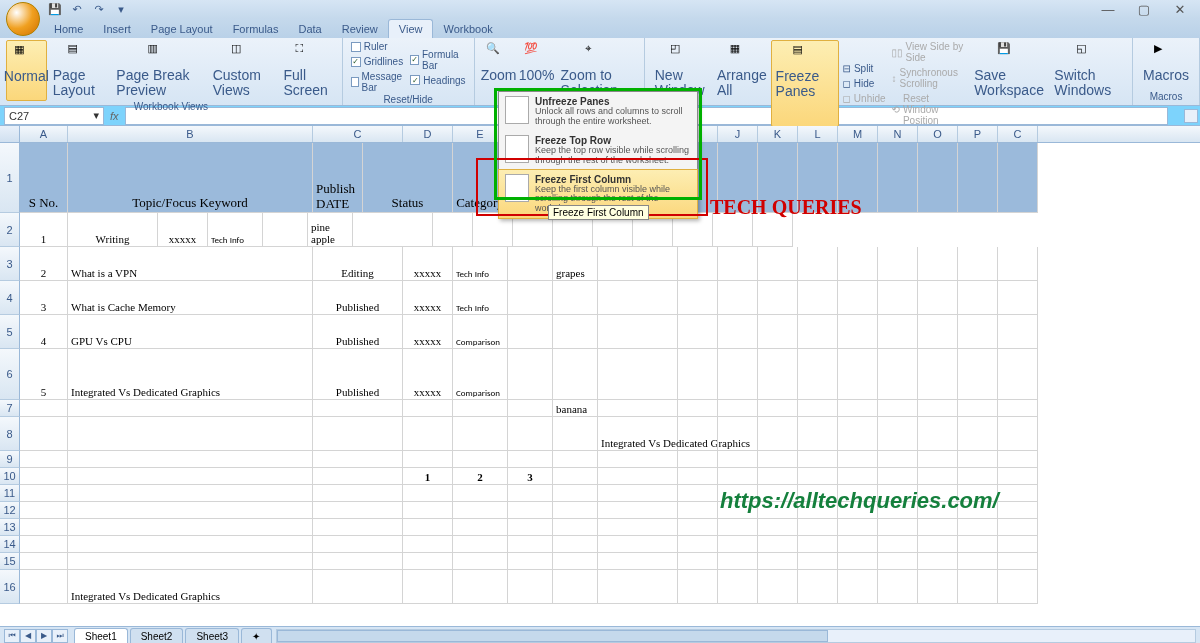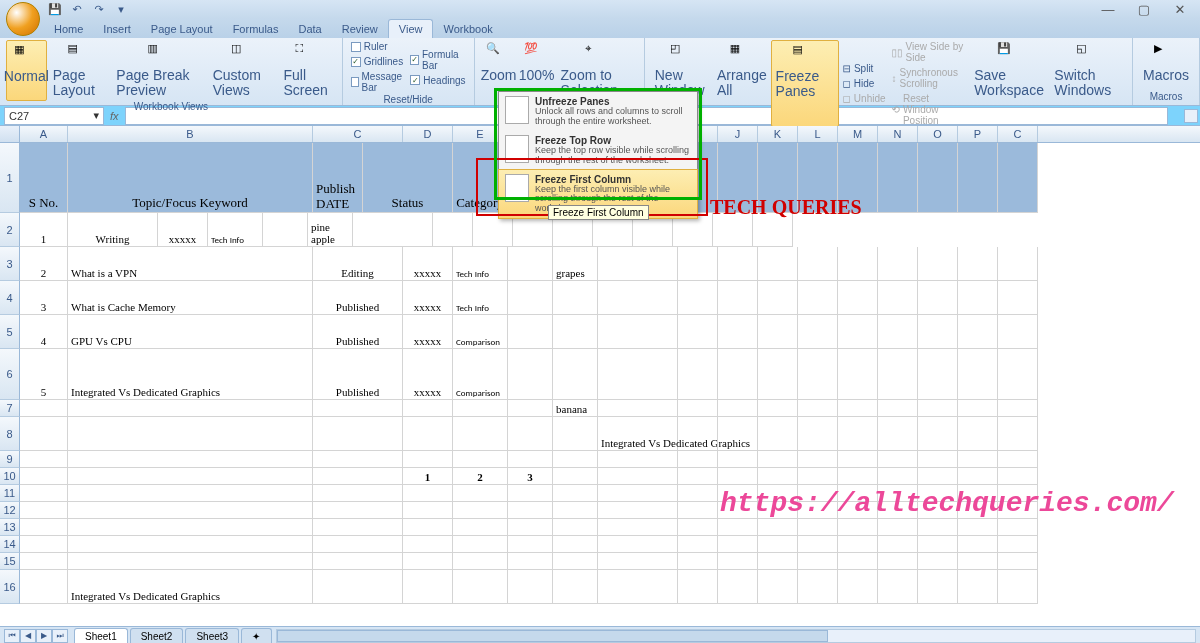--- a/index.html
+++ b/index.html
@@ -51,21 +51,21 @@
 .row { display: flex; height: 17px; }
 .row.tall { height: 70px; }
 .row.med { height: 34px; }
 .row.med2 { height: 51px; }
 .cell { border-right: 1px solid #d4d4d4; border-bottom: 1px solid #d4d4d4; padding: 1px 3px; font-size: 11px; color: #000; display: flex; align-items: flex-end; overflow: hidden; white-space: nowrap; font-family: 'Times New Roman', serif; }
 .cell.hdr { background: #9bbadb; align-items: flex-end; justify-content: center; font-family: 'Times New Roman', serif; font-size: 13px; color: #000; }
 .cell.center { justify-content: center; }
 .cell.small { font-size: 9px; font-family: Calibri, sans-serif; }
 
 .watermark1 { position: absolute; left: 710px; top: 70px; color: #d00000; font-family: 'Times New Roman', serif; font-size: 20px; font-weight: bold; pointer-events: none; }
-.watermark2 { position: absolute; left: 720px; top: 362px; color: #ec4899; font-family: Liberation Mono, monospace; font-size: 28px; font-weight: bold; font-style: italic; pointer-events: none; }
+.watermark2 { position: absolute; left: 720px; top: 362px; color: #15803d; font-family: Liberation Sans, sans-serif; font-size: 22px; font-weight: bold; font-style: italic; pointer-events: none; }
 
 .freeze-menu { position: absolute; left: 498px; top: 91px; width: 200px; background: #f4f4f4; border: 1px solid #888; box-shadow: 2px 2px 4px rgba(0,0,0,0.3); z-index: 50; }
 .menu-item { display: flex; padding: 4px 6px; gap: 6px; cursor: pointer; }
 .menu-item.hl { background: linear-gradient(#fdeeb3, #fbd77b); border: 1px solid #e0b040; margin: -1px; }
 .menu-icon { width: 24px; height: 28px; border: 1px solid #aaa; background: #fff; flex-shrink: 0; }
 .menu-text { flex: 1; }
 .menu-title { font-weight: bold; font-size: 10px; color: #333; }
 .menu-desc { font-size: 9px; color: #555; line-height: 1.1; }
 .green-box { position: absolute; border: 3px solid #00b000; pointer-events: none; z-index: 60; }
 .red-box { position: absolute; border: 2px solid #d00000; pointer-events: none; z-index: 55; }

